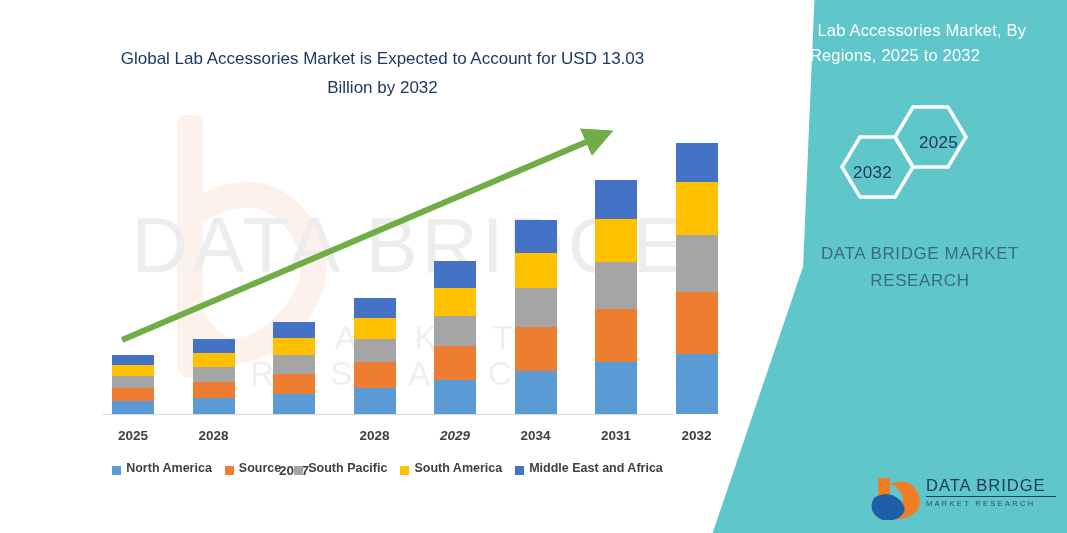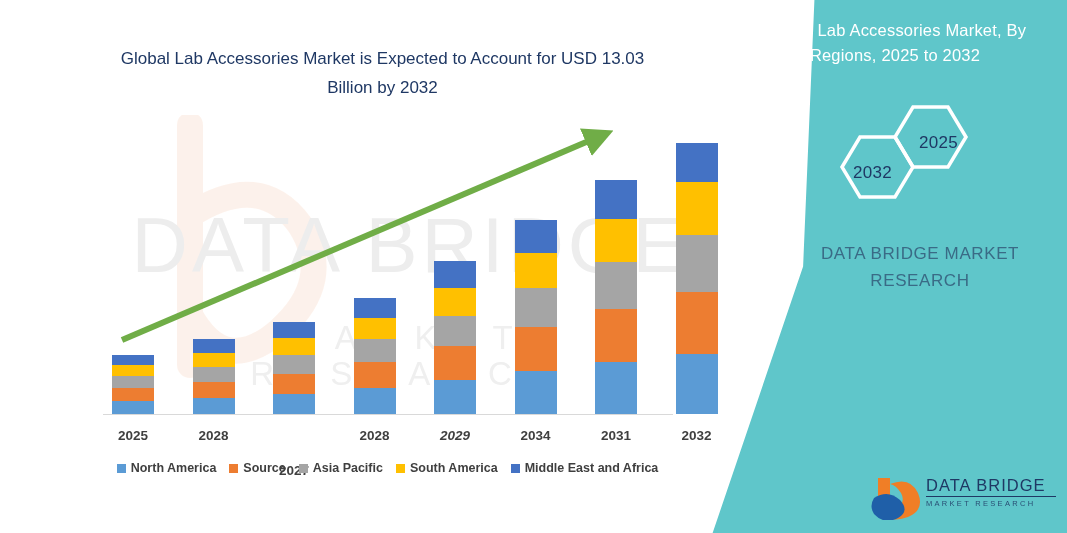--- a/index.html
+++ b/index.html
@@ -192,21 +192,21 @@
     top: 461px;
     left: 100px;
     width: 575px;
     display: flex;
     justify-content: center;
     align-items: center;
     gap: 13px;
   }
   .legend-item {
     display: flex;
-    align-items: center;
+    align-items: flex-end;
     gap: 5px;
   }
   .legend-swatch {
     width: 9px;
     height: 9px;
     display: inline-block;
   }
   .legend-label {
     color: #3F3F3F;
     font-size: 12.5px;
@@ -334,21 +334,21 @@
       <div class="legend-item">
         <span class="legend-swatch" style="background: rgb(91, 155, 213);"></span>
         <span class="legend-label">North America</span>
       </div>
       <div class="legend-item">
         <span class="legend-swatch" style="background: rgb(237, 125, 49);"></span>
         <span class="legend-label">Source</span>
       </div>
       <div class="legend-item">
         <span class="legend-swatch" style="background: rgb(165, 165, 165);"></span>
-        <span class="legend-label">Asia Pacific</span>
+        <span class="legend-label">South Pacific</span>
       </div>
       <div class="legend-item">
         <span class="legend-swatch" style="background: rgb(255, 192, 0);"></span>
         <span class="legend-label">South America</span>
       </div>
       <div class="legend-item">
         <span class="legend-swatch" style="background: rgb(68, 114, 196);"></span>
         <span class="legend-label">Middle East and Africa</span>
       </div>
     </div>

